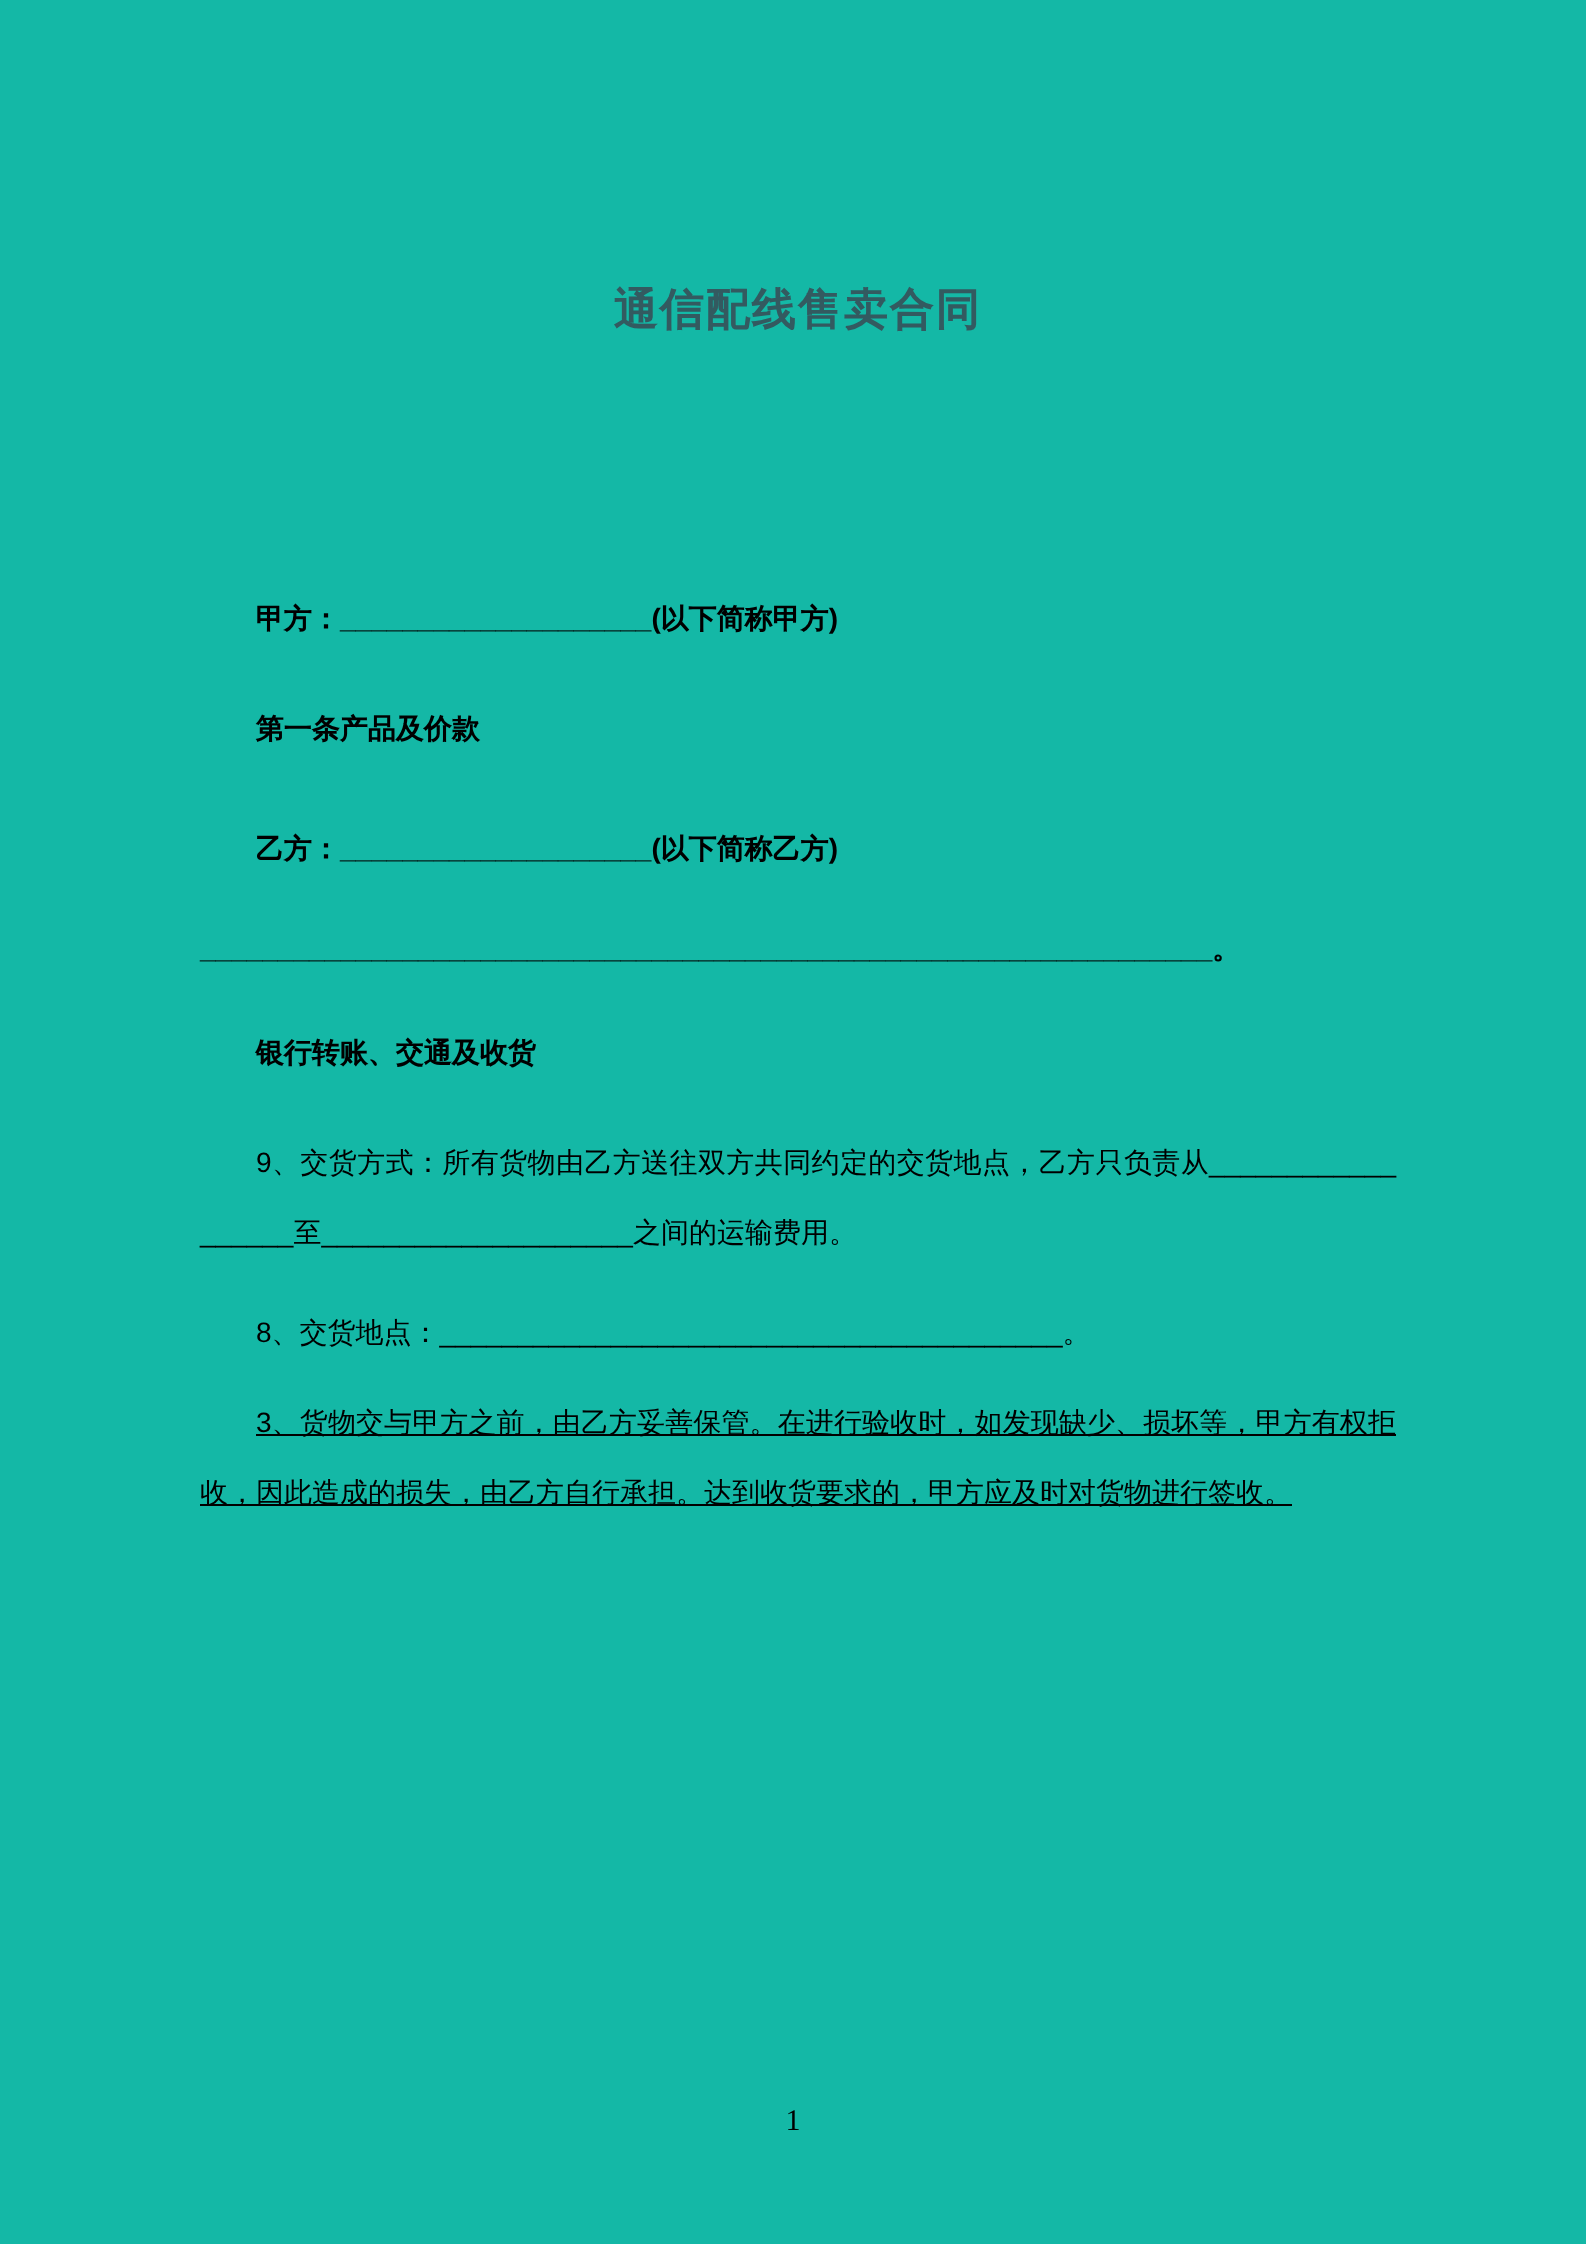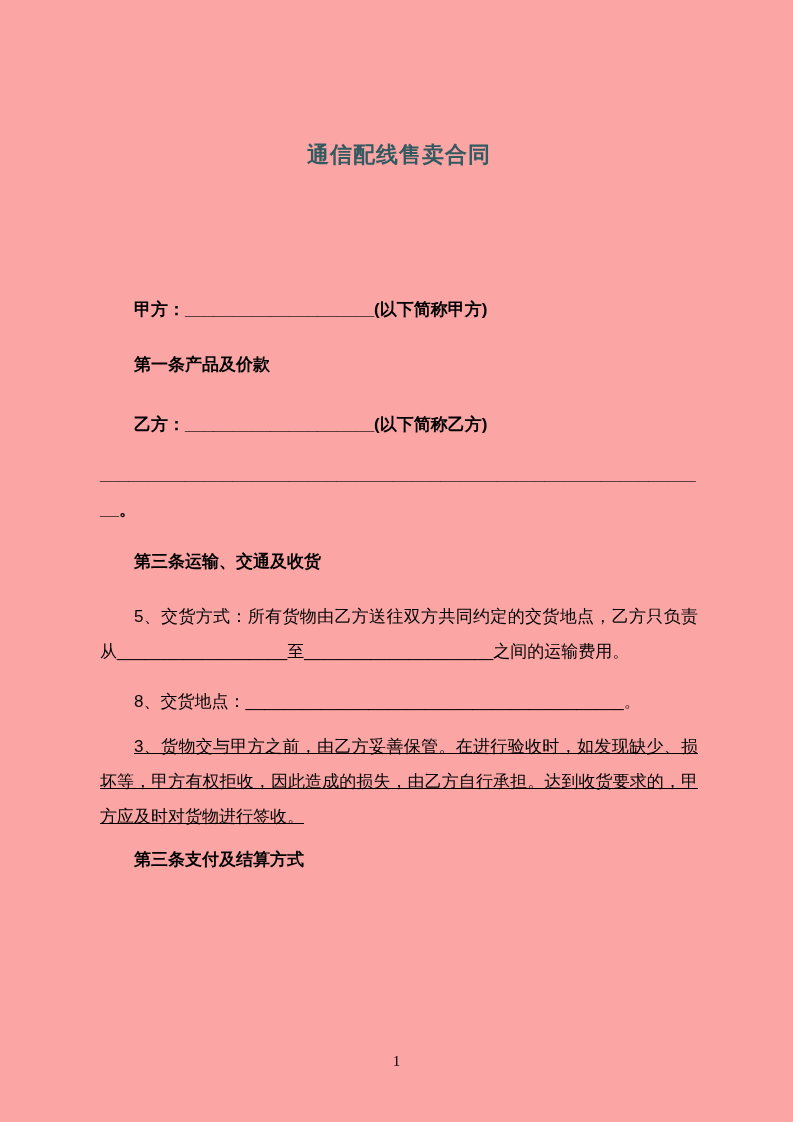--- a/index.html
+++ b/index.html
@@ -9,38 +9,38 @@
   }
   body {
     width: 793px;
     height: 1122px;
   }
   .page {
     position: relative;
     width: 793px;
     height: 1122px;
     box-sizing: border-box;
-    background: #fca5a5;
+    background: #14b8a6;
     overflow: hidden;
     padding: 140px 95px 0 100px;
     font-family: "Liberation Sans", "DejaVu Sans", sans-serif;
     color: #000000;
   }
   .doc-title {
     margin: 0 0 122px 0;
     text-align: center;
     font-size: 22px;
     line-height: 30px;
     font-weight: bold;
     color: #335A60;
     letter-spacing: 1px;
   }
   .para {
     margin: 0;
-    font-size: 17px;
+    font-size: 14px;
     line-height: 35px;
   }
   .bold { font-weight: bold; }
   .indent { text-indent: 2em; }
   .justify { text-align: justify; }
   .break { word-break: break-all; }
 
   .p-party-a   { margin-bottom: 20px; }
   .p-party-b   { margin-bottom: 15px; }
   .p-s1-heading{ margin-bottom: 25px; }
@@ -75,26 +75,25 @@
   <p class="para bold indent p-party-a">甲方：____________________(以下简称甲方)</p>
 
   <p class="para bold indent p-s1-heading">第一条产品及价款</p>
 
   <p class="para bold indent p-party-b">乙方：____________________(以下简称乙方)</p>
 
   <p class="para break p-s1-blank">_________________________________________________________________。</p>
 
 
 
-  <p class="para bold indent p-s3-heading">第三条运输、交通及收货</p>
+  <p class="para bold indent p-s3-heading">银行转账、交通及收货</p>
 
-  <p class="para indent justify break p-s3-item1">5、交货方式：所有货物由乙方送往双方共同约定的交货地点，乙方只负责从__________________至____________________之间的运输费用。</p>
+  <p class="para indent justify break p-s3-item1">9、交货方式：所有货物由乙方送往双方共同约定的交货地点，乙方只负责从__________________至____________________之间的运输费用。</p>
 
   <p class="para indent p-s3-item2">8、交货地点：________________________________________。</p>
 
   <p class="para indent justify p-s3-item3">3、货物交与甲方之前，由乙方妥善保管。在进行验收时，如发现缺少、损坏等，甲方有权拒收，因此造成的损失，由乙方自行承担。达到收货要求的，甲方应及时对货物进行签收。</p>
 
-  <p class="para bold indent p-s4-heading">第三条支付及结算方式</p>
 
 
   <div class="page-number">1</div>
 
 </div>
 
 </body></html>

